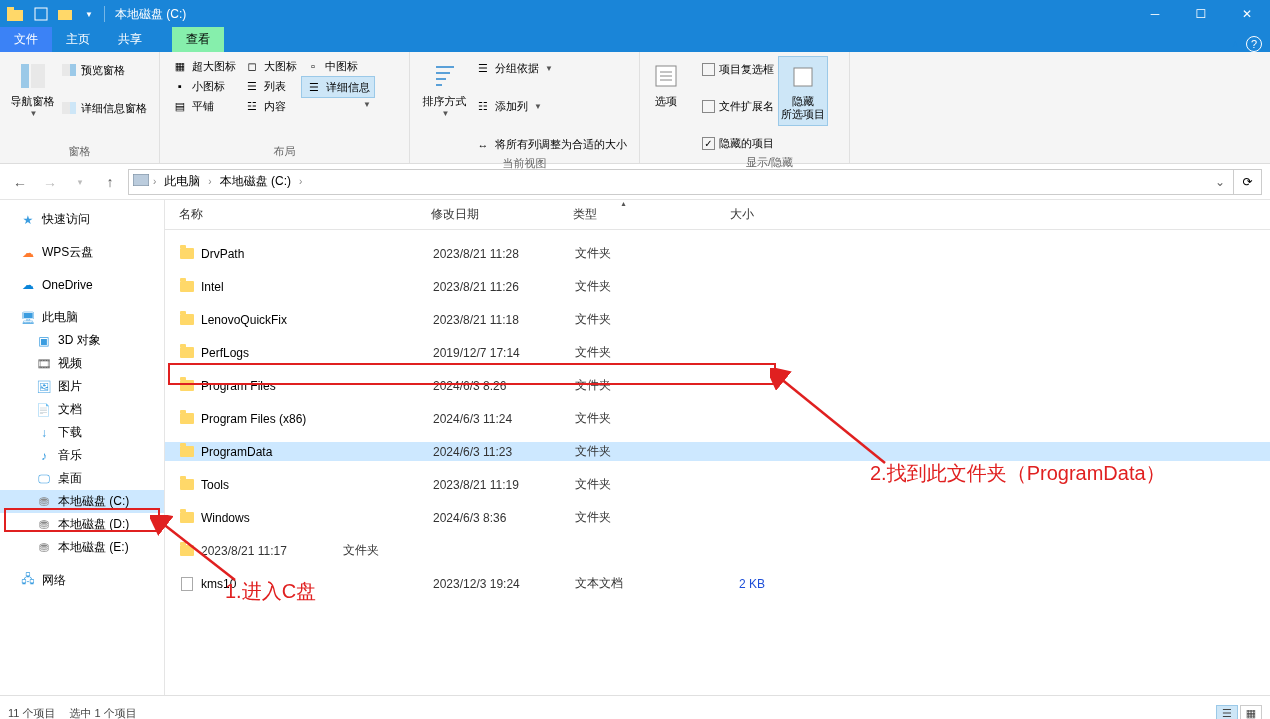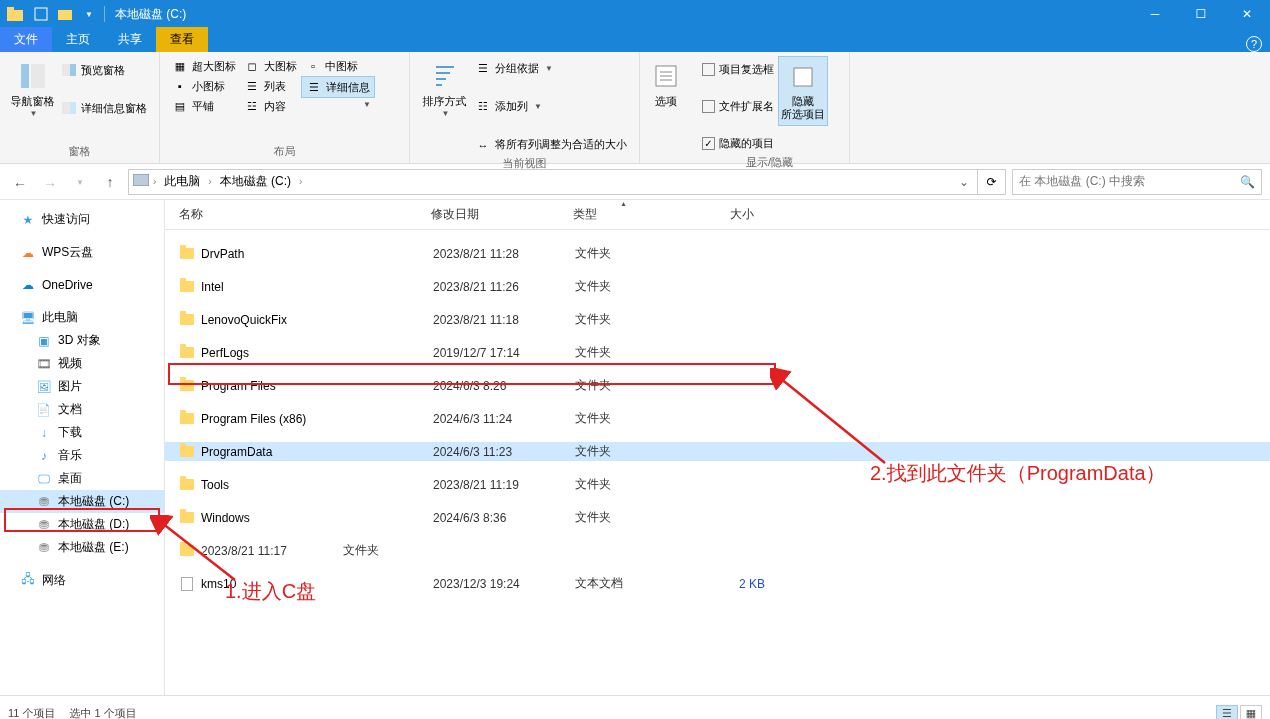--- a/index.html
+++ b/index.html
@@ -12,21 +12,21 @@
 .titlebar .qat span { width: 22px; height: 22px; display: inline-flex; align-items: center; justify-content: center; }
 .titlebar .sep { width: 1px; height: 16px; background: rgba(255,255,255,.4); margin: 0 4px; }
 .titlebar .title { margin-left: 6px; font-size: 12px; }
 .titlebar .winbtns { margin-left: auto; display: flex; }
 .titlebar .winbtns div { width: 46px; height: 28px; display: flex; align-items: center; justify-content: center; font-size: 12px; }
 
 
 .tabs { height: 24px; background: #1a85d8; display: flex; align-items: flex-end; color: #fff; }
 .tab { padding: 4px 14px; font-size: 12px; cursor: pointer; }
 .tab.file { background: #3b82f6; }
-.tab.active { background: #eab308; color: #000; }
+.tab.active { background: #86efac; color: #000; margin-left: 16px; }
 .tabs .help { margin-left: auto; display: flex; align-items: center; padding-right: 8px; gap: 8px; }
 .helpcircle { width: 16px; height: 16px; border-radius: 50%; background: #1a85d8; color: #fff; display: inline-flex; align-items: center; justify-content: center; font-size: 11px; border: 1px solid #fff; }
 
 
 .ribbon { height: 112px; background: #f5f5f5; border-bottom: 1px solid #ddd; display: flex; }
 .group { border-right: 1px solid #e0e0e0; padding: 4px 8px 2px; display: flex; flex-direction: column; }
 .group .body { flex: 1; display: flex; align-items: flex-start; }
 .group .label { text-align: center; font-size: 11px; color: #666; padding: 2px 0; }
 .bigbtn { display: flex; flex-direction: column; align-items: center; justify-content: center; width: 56px; padding: 4px 2px; text-align: center; font-size: 11px; cursor: pointer; }
 .bigbtn .icn { width: 32px; height: 32px; margin-bottom: 2px; display: flex; align-items: center; justify-content: center; }
@@ -310,24 +310,20 @@
           </svg></span>
       <span class="crumb-sep">›</span>
       <span class="crumb">此电脑</span>
       <span class="crumb-sep">›</span>
       <span class="crumb">本地磁盘 (C:)</span>
       <span class="crumb-sep">›</span>
       <span class="addrdd">⌄</span>
     </div>
     <div class="refresh">⟳</div>
   </div>
-  <div class="search">
-    <span>在 本地磁盘 (C:) 中搜索</span>
-    <span class="sicn">🔍</span>
-  </div>
 </div>
 
 <div class="main">
   <div class="sidebar">
     <div class="sbitem">
         <span class="icn" style="color:#3b9de0;">★</span>
         <span>快速访问</span>
       </div>
     <div class="sbspace"></div>
     <div class="sbitem">

